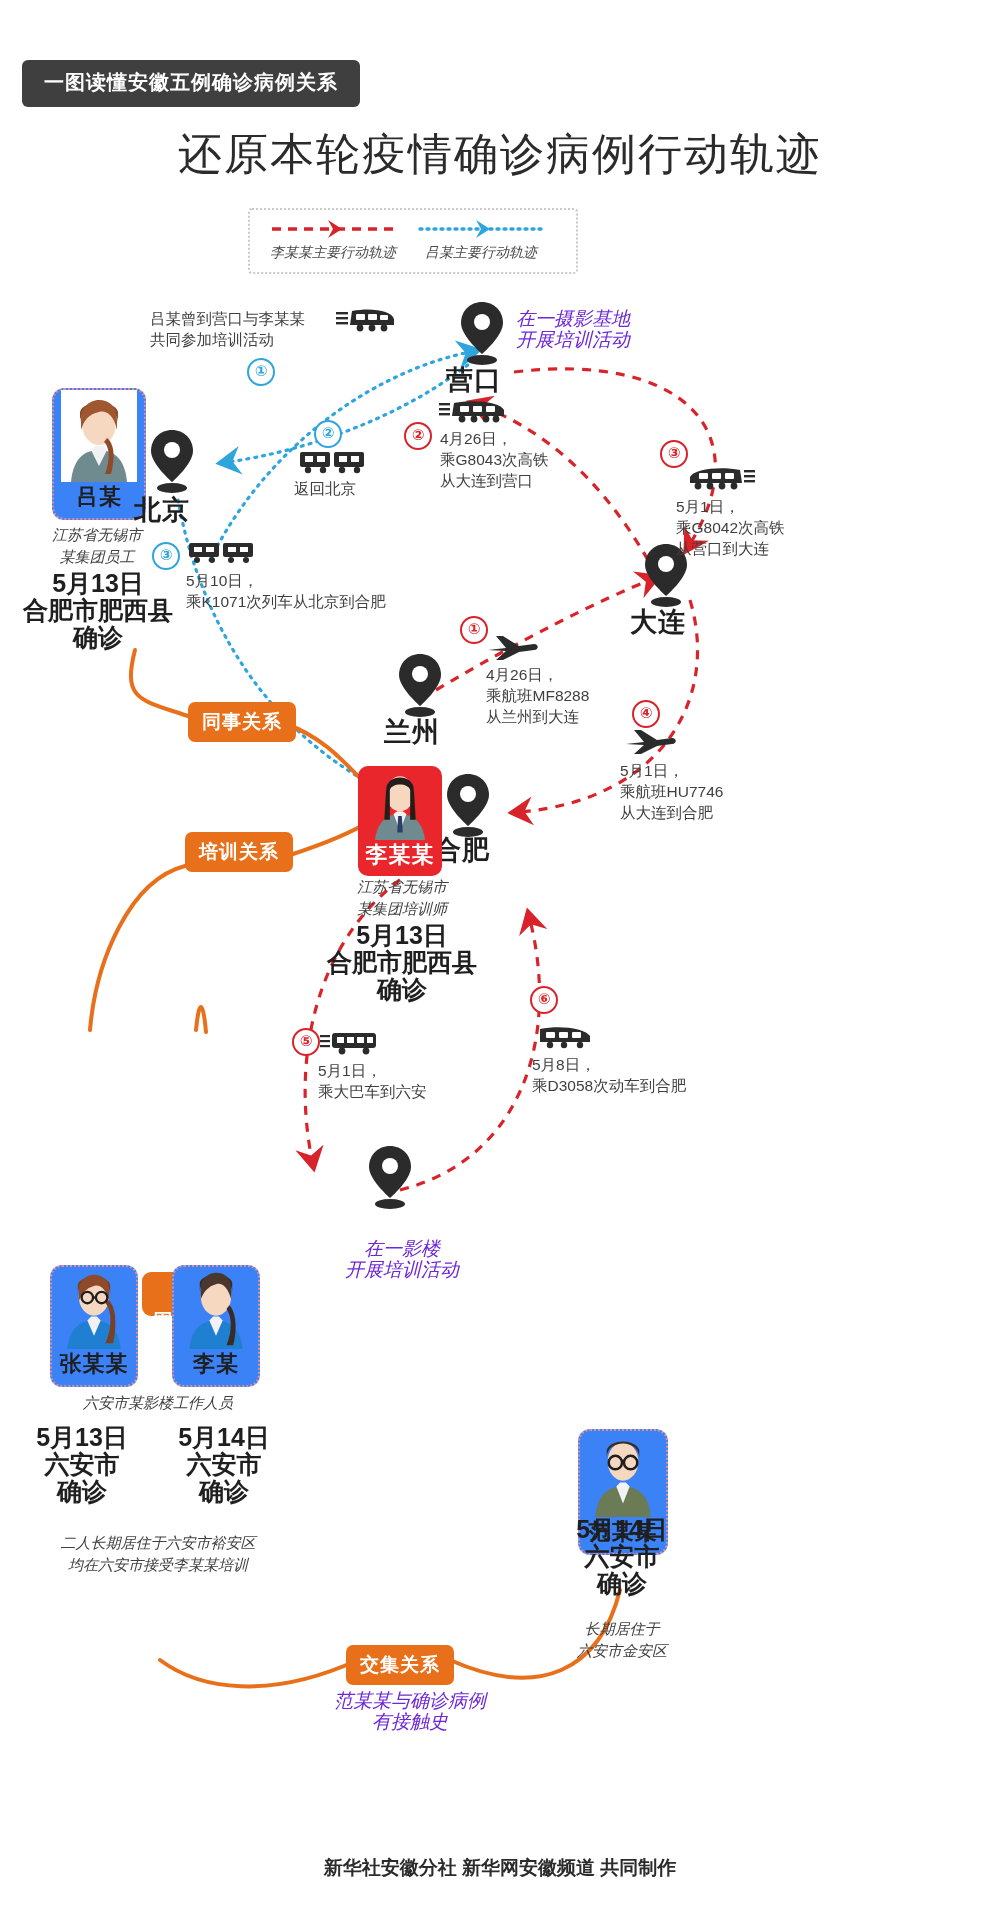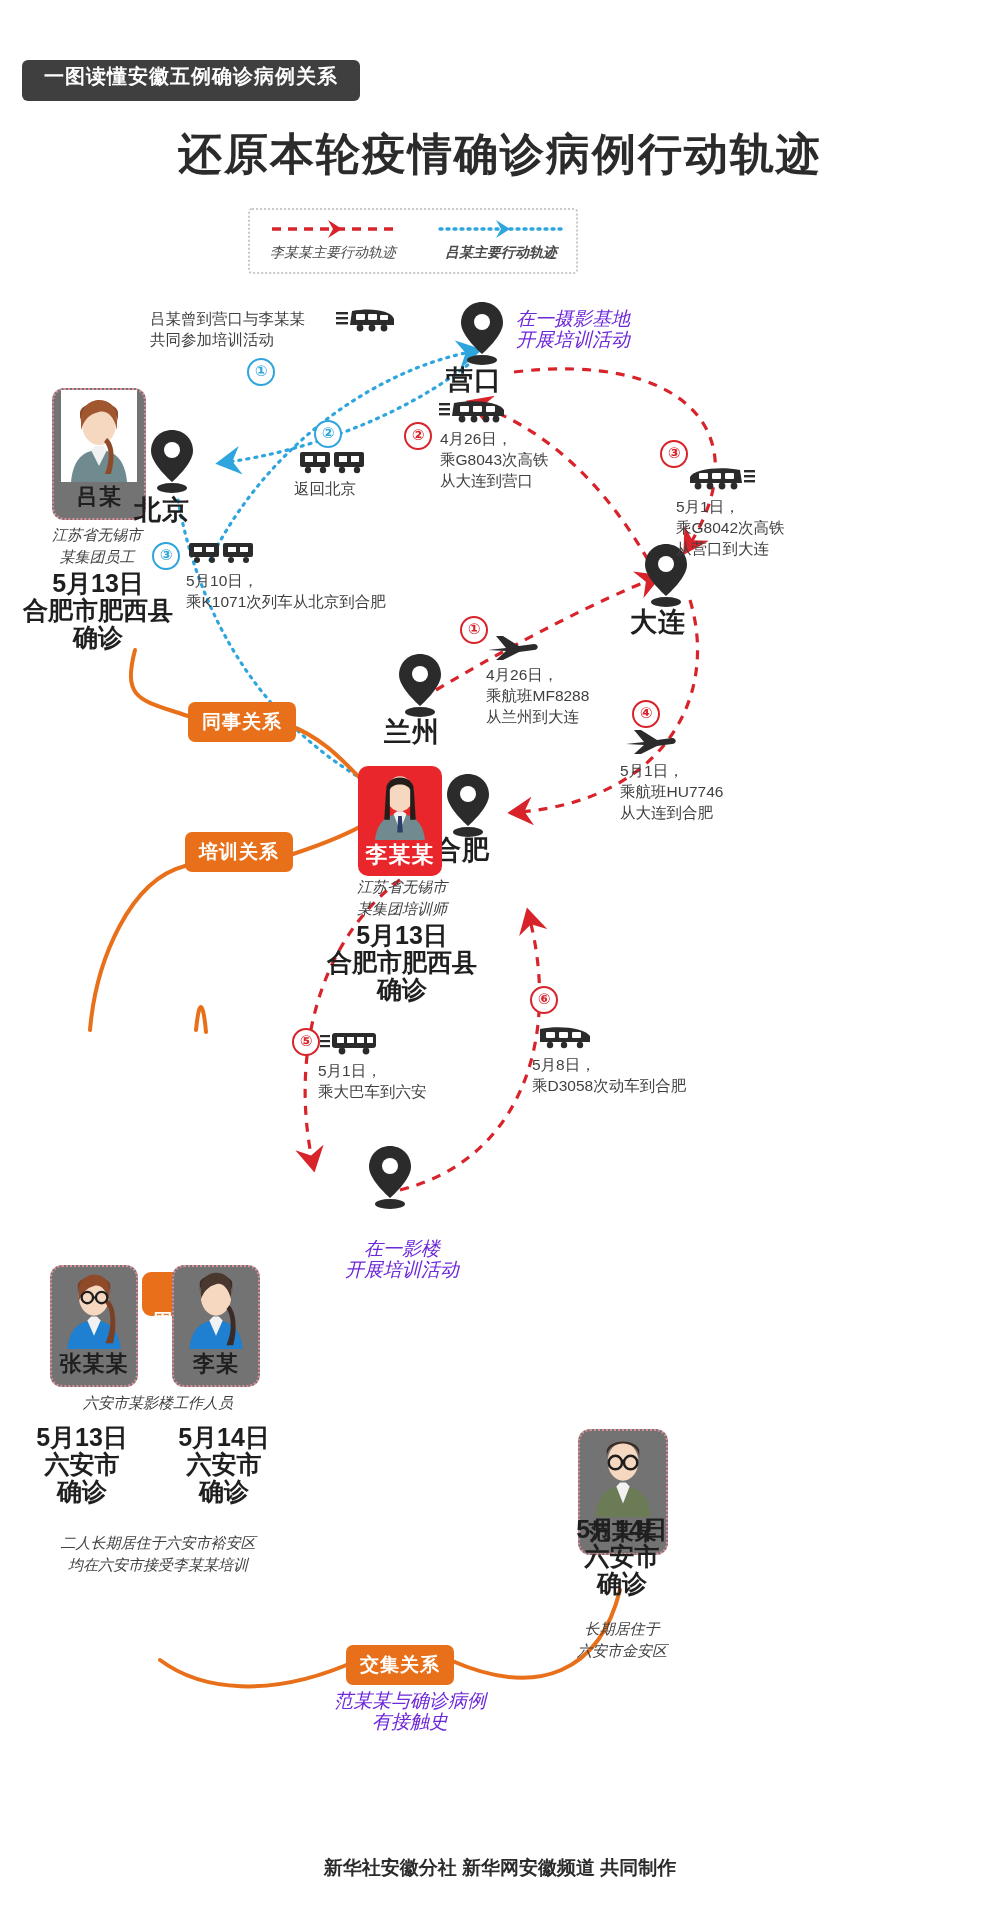--- a/index.html
+++ b/index.html
@@ -1,38 +1,38 @@
 <!DOCTYPE html>
 <html><head>
 <meta charset="utf-8">
 <style>
   html,body{margin:0;padding:0;background:#ffffff;}
   body{width:1000px;height:1925px;position:relative;overflow:hidden;
        font-family:"Liberation Sans","DejaVu Sans",sans-serif;color:#3a3a3a;}
   .abs{position:absolute;}
   
   #kicker{left:22px;top:60px;background:#3f3f3f;color:#fff;border-radius:6px;
-          padding:3px 22px 11px 22px;font-size:20px;font-weight:bold;letter-spacing:1px;}
-  #title{left:0;top:125px;width:1000px;text-align:center;font-size:44px;font-weight:bold;
+          padding:9px 22px 11px 22px;font-size:20px;font-weight:bold;letter-spacing:1px;}
+  #title{left:0;top:125px;width:1000px;text-align:center;font-size:44px;font-weight:normal;
          color:#2b2b2b;letter-spacing:2px;}
   
   #legend{left:248px;top:208px;width:326px;height:62px;border:2px dotted #c9c9c9;
           border-radius:4px;background:#fff;}
   .legrow{position:absolute;top:8px;width:150px;text-align:center;}
   .legline{height:22px;position:relative;}
   .legtext{font-size:14px;font-style:italic;color:#4a4a4a;margin-top:4px;}
   
   .note{font-size:15.5px;line-height:21px;color:#3f3f3f;}
   .note-i{font-size:19px;line-height:21px;color:#6d28d9;font-style:italic;}
   .cityname{font-size:27px;font-weight:bold;color:#1f1f1f;letter-spacing:1px;}
   .badge{width:24px;height:24px;border-radius:50%;border:2px solid #d8232a;color:#d8232a;
          font-size:15px;font-weight:bold;text-align:center;line-height:22px;background:#fff;}
   .badge.blue{border-color:#2fa5dd;color:#2fa5dd;}
   
-  .pcard{border:2px dotted #e08f9a;border-radius:12px;background:#737373;
+  .pcard{border:2px dotted #e08f9a;border-radius:12px;background:#3b82f6;
          display:flex;flex-direction:column;align-items:center;justify-content:flex-end;}
   .pcard.red{border:none;background:#e8262b;border-radius:10px;}
   .pname{font-size:22px;font-weight:bold;color:#1f1f1f;margin-bottom:6px;letter-spacing:1px;}
   .pcard.red .pname{color:#fff;}
   .pdesc{font-size:15px;line-height:22px;text-align:center;font-style:italic;color:#3f3f3f;}
   .pbold{font-size:25px;line-height:27px;font-weight:bold;text-align:center;color:#1f1f1f;}
   
   .pill{background:#e8701a;color:#fff;border-radius:7px;font-size:19px;font-weight:bold;
         padding:7px 14px;letter-spacing:1px;white-space:nowrap;}
   .pill-v{background:#e8701a;color:#fff;border-radius:9px;font-size:19px;font-weight:bold;
@@ -50,21 +50,21 @@
 <div class="abs" id="legend">
   <div class="legrow" style="left:8px;">
     <div class="legline">
       <svg width="150" height="22" viewBox="0 0 150 22">
         <line x1="14" y1="11" x2="136" y2="11" stroke="#d8232a" stroke-width="3.4" stroke-dasharray="9,7"></line>
         <path d="M70 2 L84 11 L70 20 L75 11 Z" fill="#d8232a"></path>
       </svg>
     </div>
     <div class="legtext">李某某主要行动轨迹</div>
   </div>
-  <div class="legrow" style="left:176px;font-weight:bold;">
+  <div class="legrow" style="left:156px;">
     <div class="legline">
       <svg width="150" height="22" viewBox="0 0 150 22">
         <line x1="14" y1="11" x2="136" y2="11" stroke="#2fa5dd" stroke-width="3.4" stroke-dasharray="2,5" stroke-linecap="round"></line>
         <path d="M70 2 L84 11 L70 20 L75 11 Z" fill="#2fa5dd"></path>
       </svg>
     </div>
     <div class="legtext">吕某主要行动轨迹</div>
   </div>
 </div>
 

